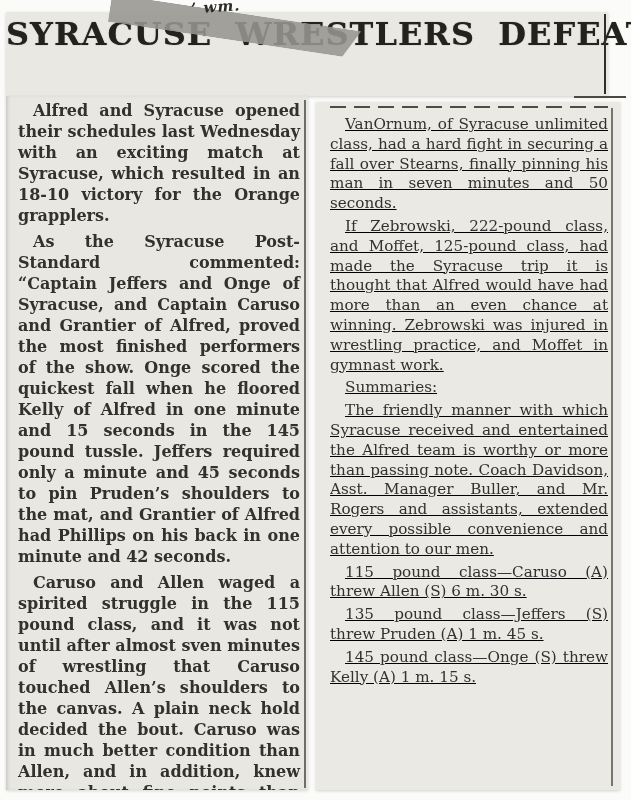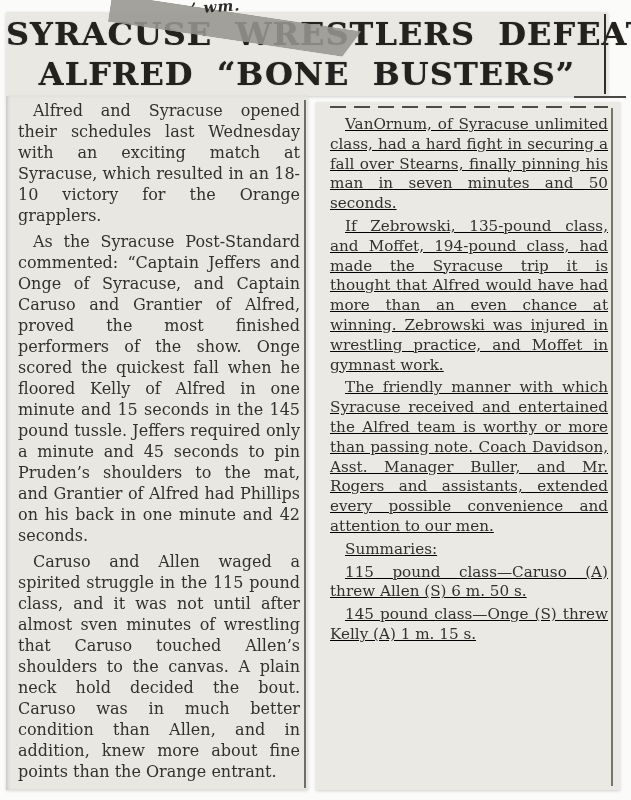--- a/index.html
+++ b/index.html
@@ -15,21 +15,21 @@
   }
   .headline{width:100%;text-align:center;color:#23221f;font-weight:bold;}
   .hl1,.hl2{
     white-space:nowrap;font-size:32px;letter-spacing:1px;word-spacing:0.35em;
     line-height:40px;text-shadow:0 0 1px rgba(35,34,31,0.55);
   }
   .hl1{margin-top:2px;}
   .left-col{
     left:6px;top:96px;width:302px;height:694px;background:#e9e7e2;
     box-shadow:inset 3px 0 4px -2px rgba(0,0,0,0.18), 0 1px 3px rgba(0,0,0,0.15);
-    padding:4px 8px 0 12px;box-sizing:border-box;overflow:hidden;
+    padding:4px 8px 0 12px;box-sizing:border-box;overflow:hidden;font-weight:bold;
   }
   .right-col{
     left:316px;top:102px;width:304px;height:688px;background:#ebe9e4;
     box-shadow:0 1px 3px rgba(0,0,0,0.18);
     padding:2px 12px 0 14px;box-sizing:border-box;overflow:hidden;text-decoration:underline;
   }
   .body-p{
     margin:0 0 5px 0;color:#32312d;font-size:16px;line-height:21px;
     text-align:justify;text-indent:15px;
   }
@@ -59,41 +59,41 @@
   }
 </style>
 </head>
 <body>
 
 <div class="scan">
 
   <div class="paper headline-piece">
     <div class="headline">
       <div class="hl1">SYRACUSE WRESTLERS DEFEAT</div>
-      <div class="hl2">ALFRED “BONE BUSTERS”</div>
     </div>
   </div>
   <div class="rule-v head-rule"></div>
   <div class="rule-h head-dash"></div>
 
   <div class="paper left-col">
     <p class="body-p">Alfred and Syracuse opened their schedules last Wednesday with an exciting match at Syracuse, which resulted in an 18-10 victory for the Orange grapplers.</p>
     <p class="body-p">As the Syracuse Post-Standard commented: “Captain Jeffers and Onge of Syracuse, and Captain Caruso and Grantier of Alfred, proved the most finished performers of the show. Onge scored the quickest fall when he floored Kelly of Alfred in one minute and 15 seconds in the 145 pound tussle. Jeffers required only a minute and 45 seconds to pin Pruden’s shoulders to the mat, and Grantier of Alfred had Phillips on his back in one minute and 42 seconds.</p>
     <p class="body-p">Caruso and Allen waged a spirited struggle in the 115 pound class, and it was not until after almost sven minutes of wrestling that Caruso touched Allen’s shoulders to the canvas. A plain neck hold decided the bout. Caruso was in much better condition than Allen, and in addition, knew more about fine points than the Orange entrant.</p>
     <p class="body-p">Mighells, Alfred’s 175 pound man, had enough spunk and strength to hold Klein off for nine minutes. Klein won the decision, but although he had his man on the verge of a fall many times, the grit and reserve power of his opponent was just enough to keep him clear.</p>
   </div>
   <div class="rule-v col-rule"></div>
 
   <div class="paper right-col">
     <div class="dashes"></div>
     <p class="body-p">VanOrnum, of Syracuse unlimited class, had a hard fight in securing a fall over Stearns, finally pinning his man in seven minutes and 50 seconds.</p>
-    <p class="body-p">If Zebrowski, 135-pound class, and Moffet, 194-pound class, had made the Syracuse trip it is thought that Alfred would have had more than an even chance at winning. Zebrowski was injured in wrestling practice, and Moffet in gymnast work.</p>
+    <p class="body-p">If Zebrowski, 222-pound class, and Moffet, 125-pound class, had made the Syracuse trip it is thought that Alfred would have had more than an even chance at winning. Zebrowski was injured in wrestling practice, and Moffet in gymnast work.</p>
+    <p class="body-p">Summaries:</p>
     <p class="body-p">The friendly manner with which Syracuse received and entertained the Alfred team is worthy or more than passing note. Coach Davidson, Asst. Manager Buller, and Mr. Rogers and assistants, extended every possible convenience and attention to our men.</p>
-    <p class="body-p">Summaries:</p>
-    <p class="body-p">115 pound class—Caruso (A) threw Allen (S) 6 m. 50 s.</p>
+    <p class="body-p">115 pound class—Caruso (A) threw Allen (S) 6 m. 30 s.</p>
+    <p class="body-p">135 pound class—Jeffers (S) threw Pruden (A) 1 m. 45 s.</p>
     <p class="body-p">145 pound class—Onge (S) threw Kelly (A) 1 m. 15 s.</p>
 
   </div>
   <div class="rule-v right-rule"></div>
 
   <div class="tape"></div>
   <div class="handwriting">’ wm.</div>
 
 </div>
 

